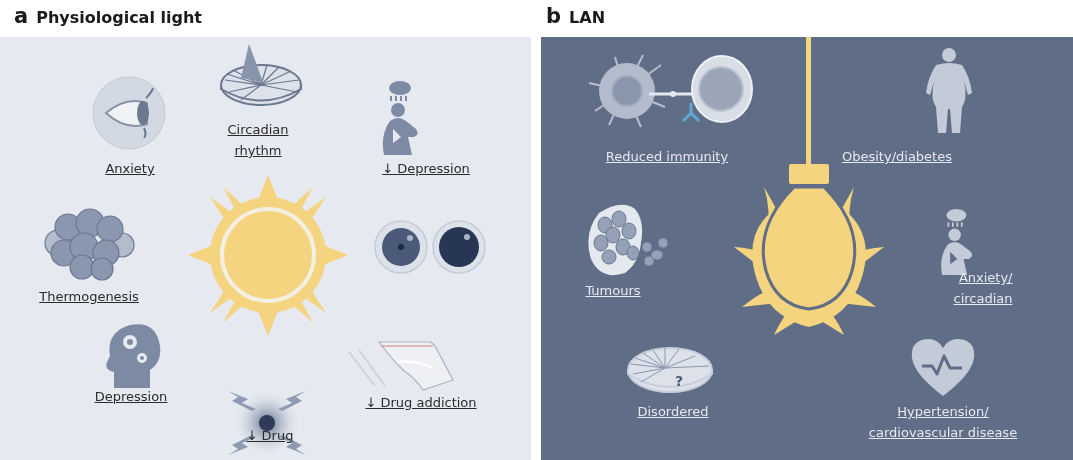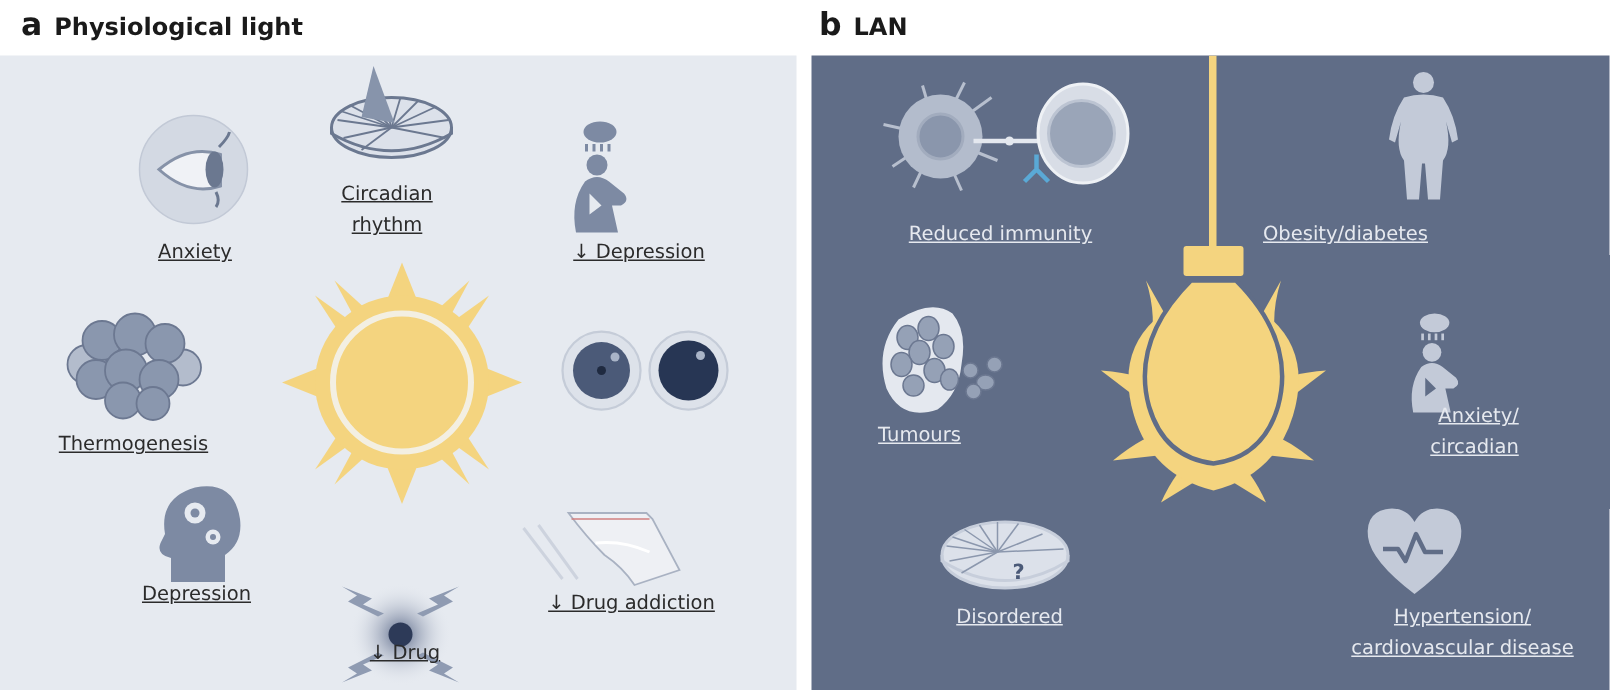--- a/index.html
+++ b/index.html
@@ -262,17 +262,17 @@
     <text x="50" y="42" font-family="DejaVu Sans, sans-serif" font-size="14" font-weight="bold" fill="#4b5a78">?</text>
   </svg>
   <div class="lbl" style="left:132px;top:364px;">
     <span>Disordered</span><br>
   </div>
 
   <svg class="icon" style="left:369px;top:301px;" width="66" height="60" viewBox="0 0 66 60">
     <path d="M33 58 Q4 36 2 20 Q0 2 18 1 Q28 1 33 10 Q38 1 48 1 Q66 2 64 20 Q62 36 33 58 Z" fill="#c3cad8"></path>
     <path d="M12 28 L22 28 L27 36 L34 18 L40 30 L52 30" stroke="#606d87" stroke-width="3" fill="none" stroke-linejoin="round"></path>
   </svg>
-  <div class="lbl" style="left:402px;top:364px;margin-left:32px;">
+  <div class="lbl" style="left:402px;top:364px;">
     <span>Hypertension/</span><br>
     <span>cardiovascular disease</span>
   </div>
 </div>
 
 </body></html>

